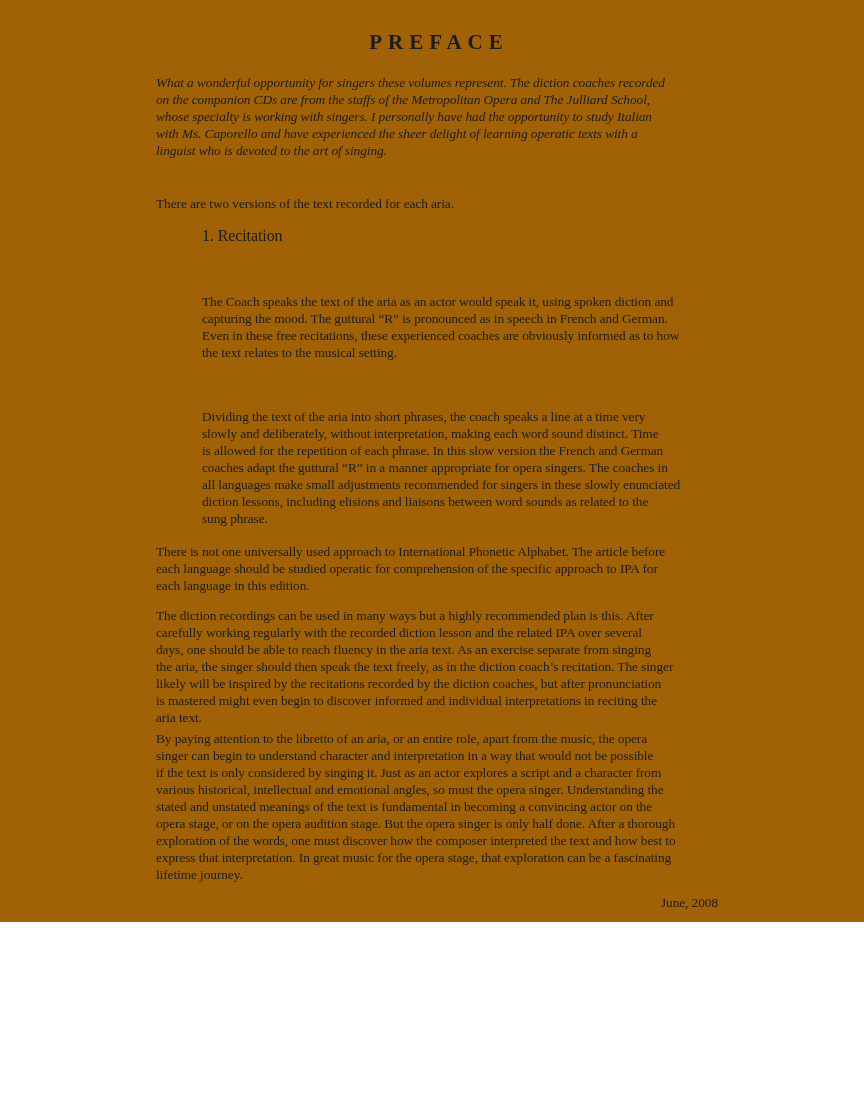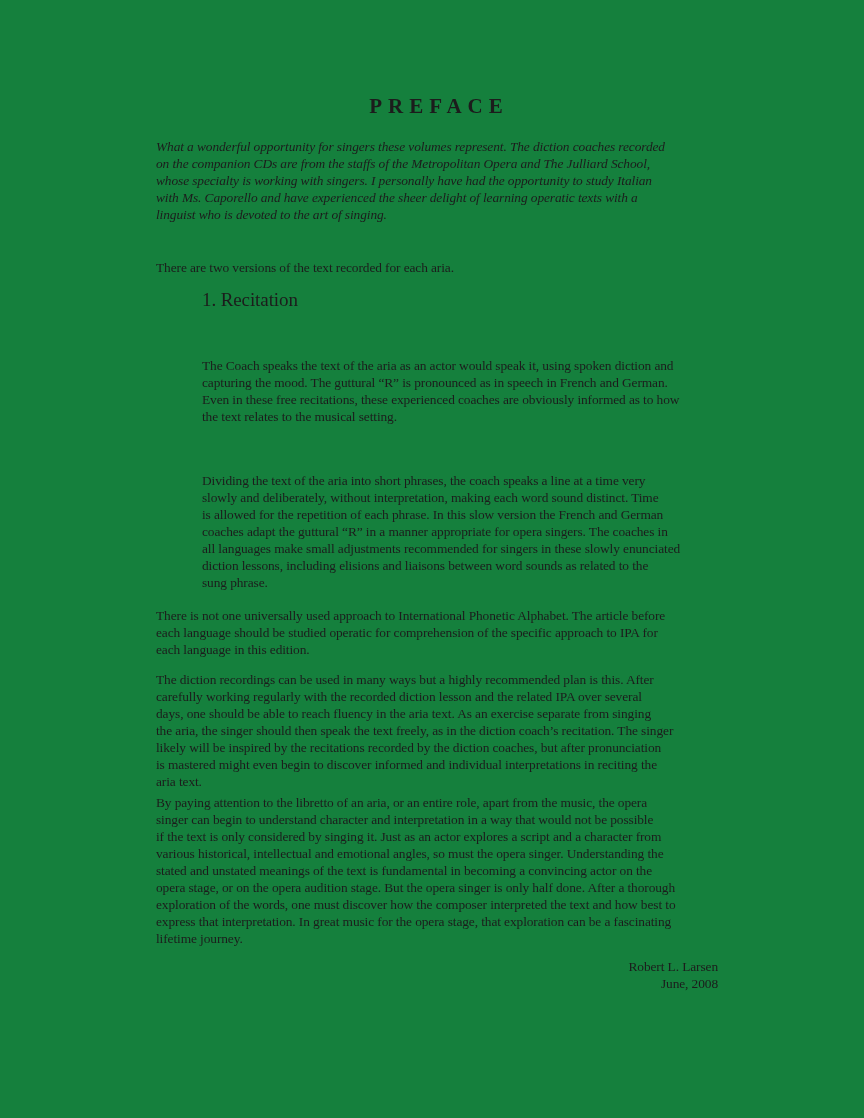--- a/index.html
+++ b/index.html
@@ -1,24 +1,24 @@
 <!DOCTYPE html>
 <html><head>
 <meta charset="utf-8">
 <style>
   html, body { margin: 0; padding: 0; background: #ffffff; }
   .page {
     position: relative;
     width: 864px;
-    height: 1118px;
-    background: #15803d;
+    height: 922px;
+    background: #a16207;
     color: #1c1c1c;
     font-family: "Liberation Serif", serif;
     box-sizing: border-box;
-    padding-top: 94px;
+    padding-top: 30px;
     overflow: hidden;
   }
   .title {
     margin: 0 0 0 156px;
     width: 566px;
     text-align: center;
     font-size: 21px;
     line-height: 24px;
     font-weight: 700;
     letter-spacing: 6px;
@@ -34,21 +34,21 @@
     margin: 0;
     white-space: pre-line;
   }
   .mt-intro    { margin-top: 20px; font-style: italic; }
   .mt-note     { margin-top: 36px; }
   .mt-ipa      { margin-top: 16px; }
   .mt-plan     { margin-top: 13px; }
   .mt-libretto { margin-top: 4px; }
   .section-heading {
     margin: 13px 0 4px 46px;
-    font-size: 19px;
+    font-size: 16px;
     line-height: 21px;
     font-weight: 400;
   }
   .section-heading.second { margin-top: 16px; }
   .section-body { margin-left: 46px; margin-top: 47px; }
   .signature {
     margin-top: 11px;
     width: 562px;
     text-align: right;
   }
@@ -105,18 +105,17 @@
 singer can begin to understand character and interpretation in a way that would not be possible
 if the text is only considered by singing it. Just as an actor explores a script and a character from
 various historical, intellectual and emotional angles, so must the opera singer. Understanding the
 stated and unstated meanings of the text is fundamental in becoming a convincing actor on the
 opera stage, or on the opera audition stage. But the opera singer is only half done. After a thorough
 exploration of the words, one must discover how the composer interpreted the text and how best to
 express that interpretation. In great music for the opera stage, that exploration can be a fascinating
 lifetime journey.</p>
 
     <div class="signature">
-      <div>Robert L. Larsen</div>
       <div>June, 2008</div>
     </div>
 
   </div>
 </div>
 
 </body></html>

